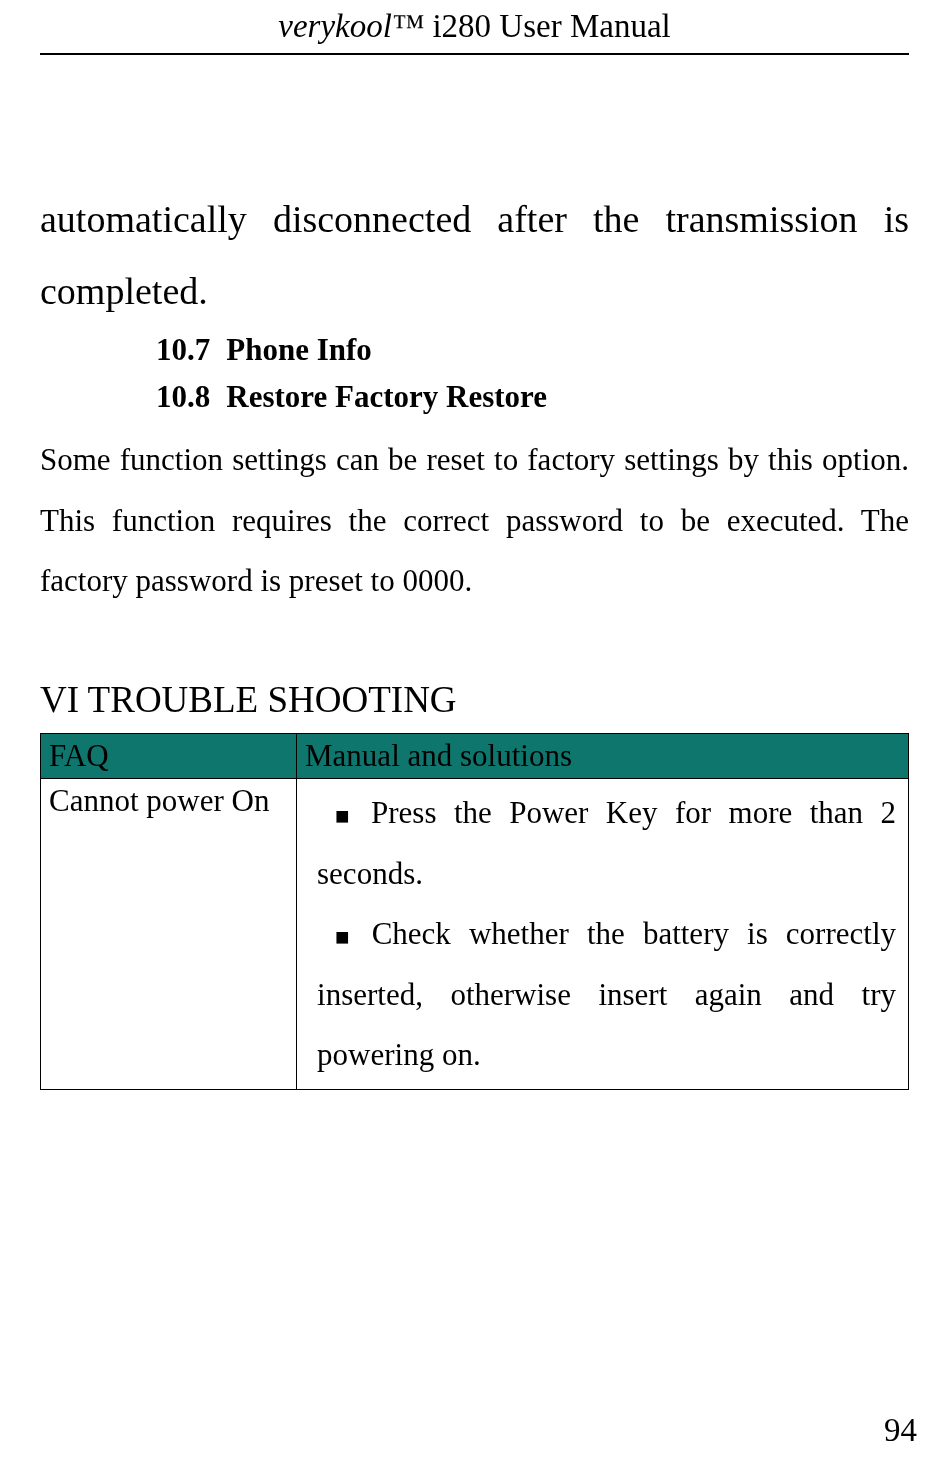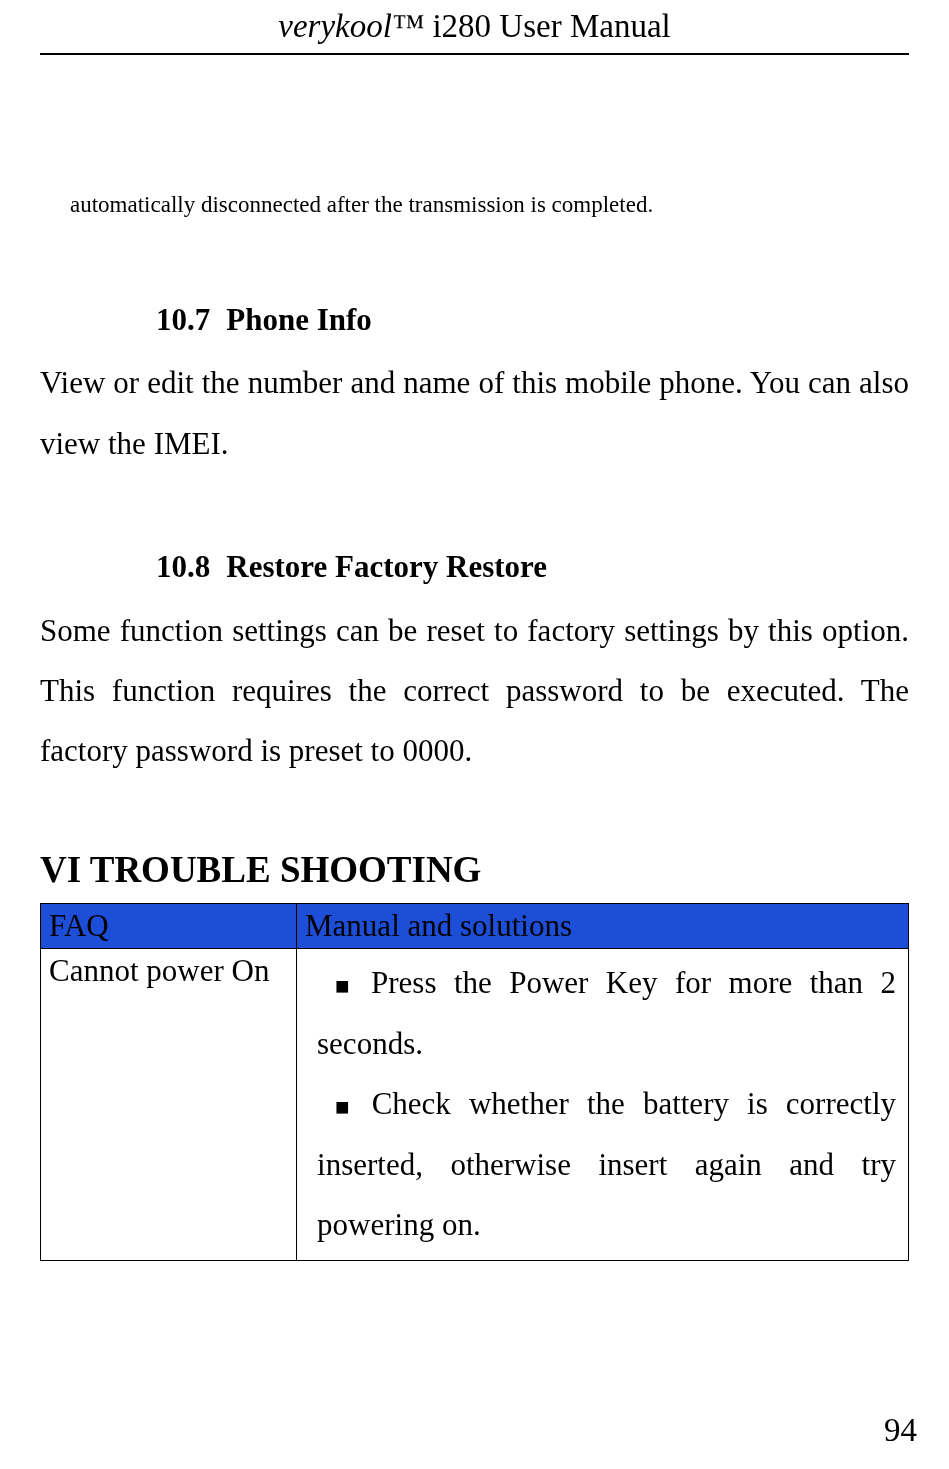--- a/index.html
+++ b/index.html
@@ -26,45 +26,43 @@
       padding-bottom: 8px;
       border-bottom: 2.5px solid #000;
     }
     .header .brand {
       font-style: italic;
     }
     .content {
       padding-top: 128px;
     }
     .intro-line {
-      font-size: 23px;
+      font-size: 38px;
       text-align: justify;
       line-height: 1.9;
-      margin-left: 30px;
     }
     .section-heading {
       font-size: 31px;
       font-weight: bold;
-      margin-top: 70px;
       margin-left: 116px;
       line-height: 1.5;
     }
     .section-number {
       display: inline-block;
       margin-right: 16px;
     }
     .section-body {
       font-size: 31px;
       line-height: 1.95;
       text-align: justify;
       margin-top: 10px;
     }
     .chapter-heading {
       font-size: 37px;
-      font-weight: bold;
+      font-weight: normal;
       margin-top: 60px;
       line-height: 1.5;
     }
     .chapter-body {
       font-size: 31px;
       line-height: 1.95;
       text-align: justify;
       margin-top: 6px;
     }
     table {
@@ -74,21 +72,21 @@
     }
     table td, table th {
       border: 1.5px solid #000;
       vertical-align: top;
       font-size: 31px;
       font-weight: normal;
       text-align: left;
       padding: 4px 8px;
     }
     table th {
-      background: #1d4ed8;
+      background: #0f766e;
     }
     .col-faq {
       width: 29.5%;
     }
     .cell-content {
       line-height: 1.95;
       text-align: justify;
       padding-left: 12px;
       padding-right: 4px;
     }
@@ -116,21 +114,20 @@
   <div class="header">
     <span class="brand">verykool™</span><span> i280 User Manual</span>
   </div>
 
   <div class="content">
     <p class="intro-line">automatically disconnected after the transmission is completed.</p>
 
     <h3 class="section-heading">
       <span class="section-number">10.7</span><span>Phone Info</span>
     </h3>
-    <p class="section-body">View or edit the number and name of this mobile phone. You can also view the IMEI.</p>
 
     <h3 class="section-heading">
       <span class="section-number">10.8</span><span>Restore Factory Restore</span>
     </h3>
     <p class="section-body">Some function settings can be reset to factory settings by this option. This function requires the correct password to be executed. The factory password is preset to 0000.</p>
 
     <h2 class="chapter-heading">VI TROUBLE SHOOTING</h2>
 
     <table>
       <tbody>

